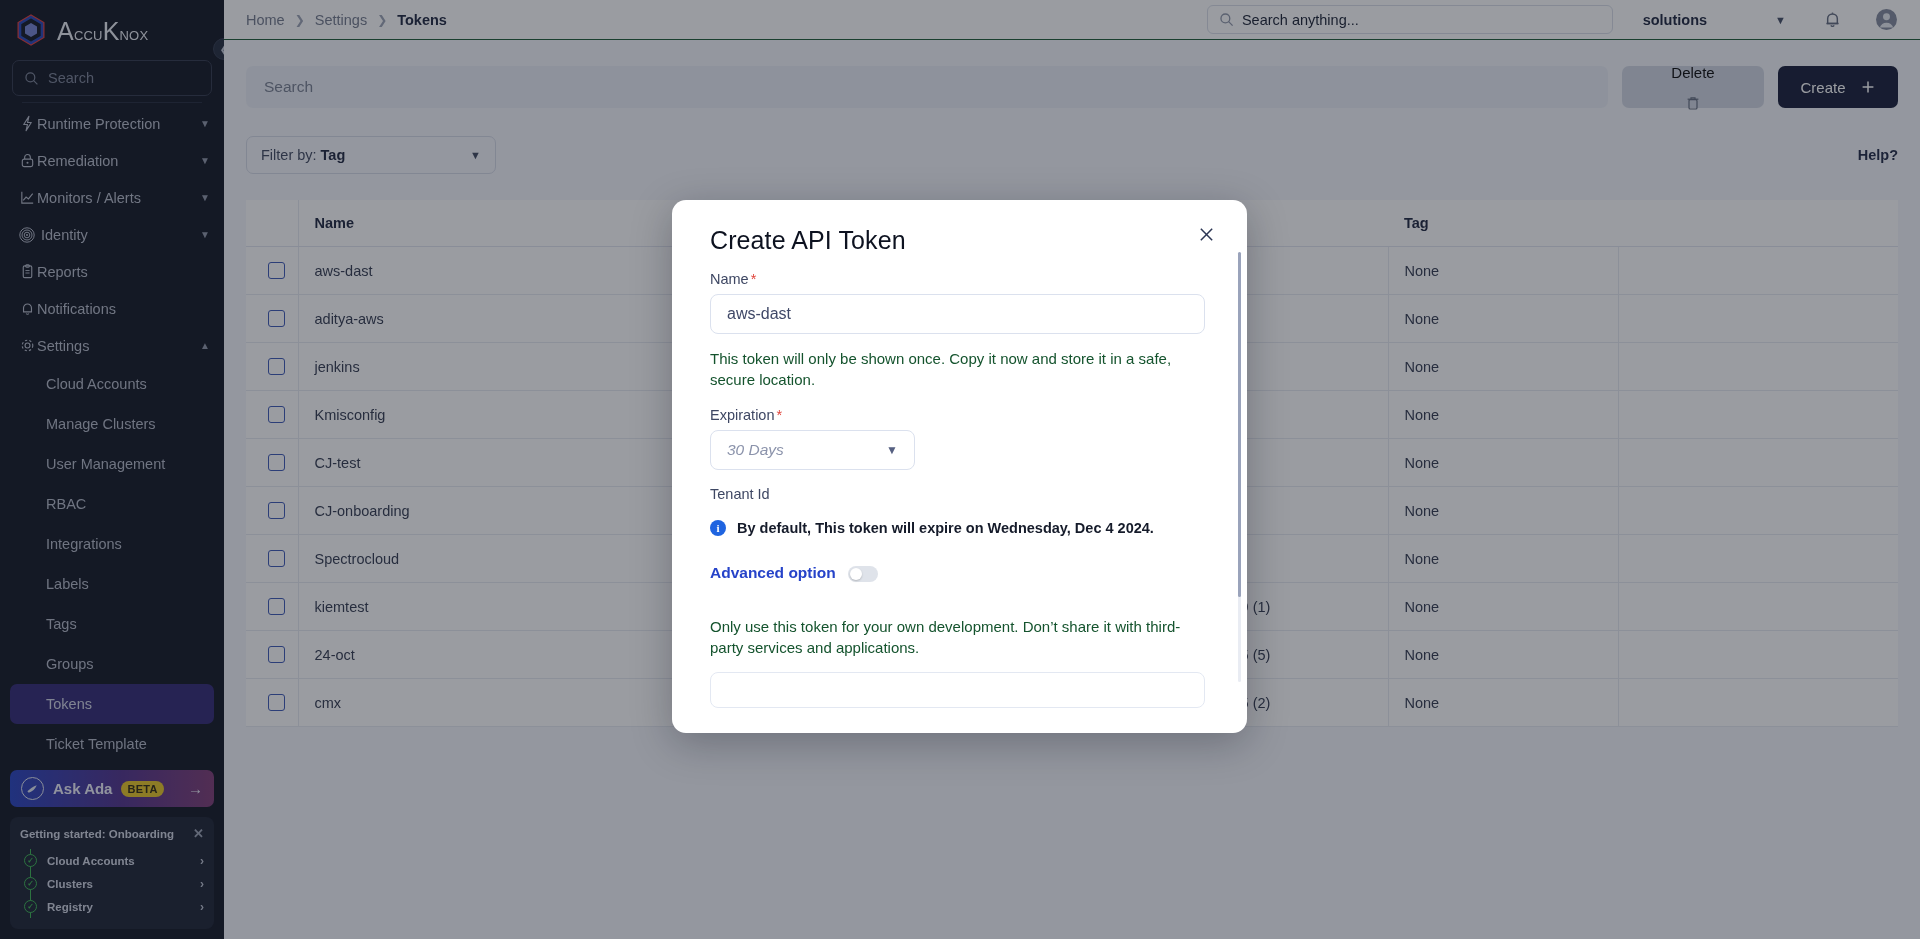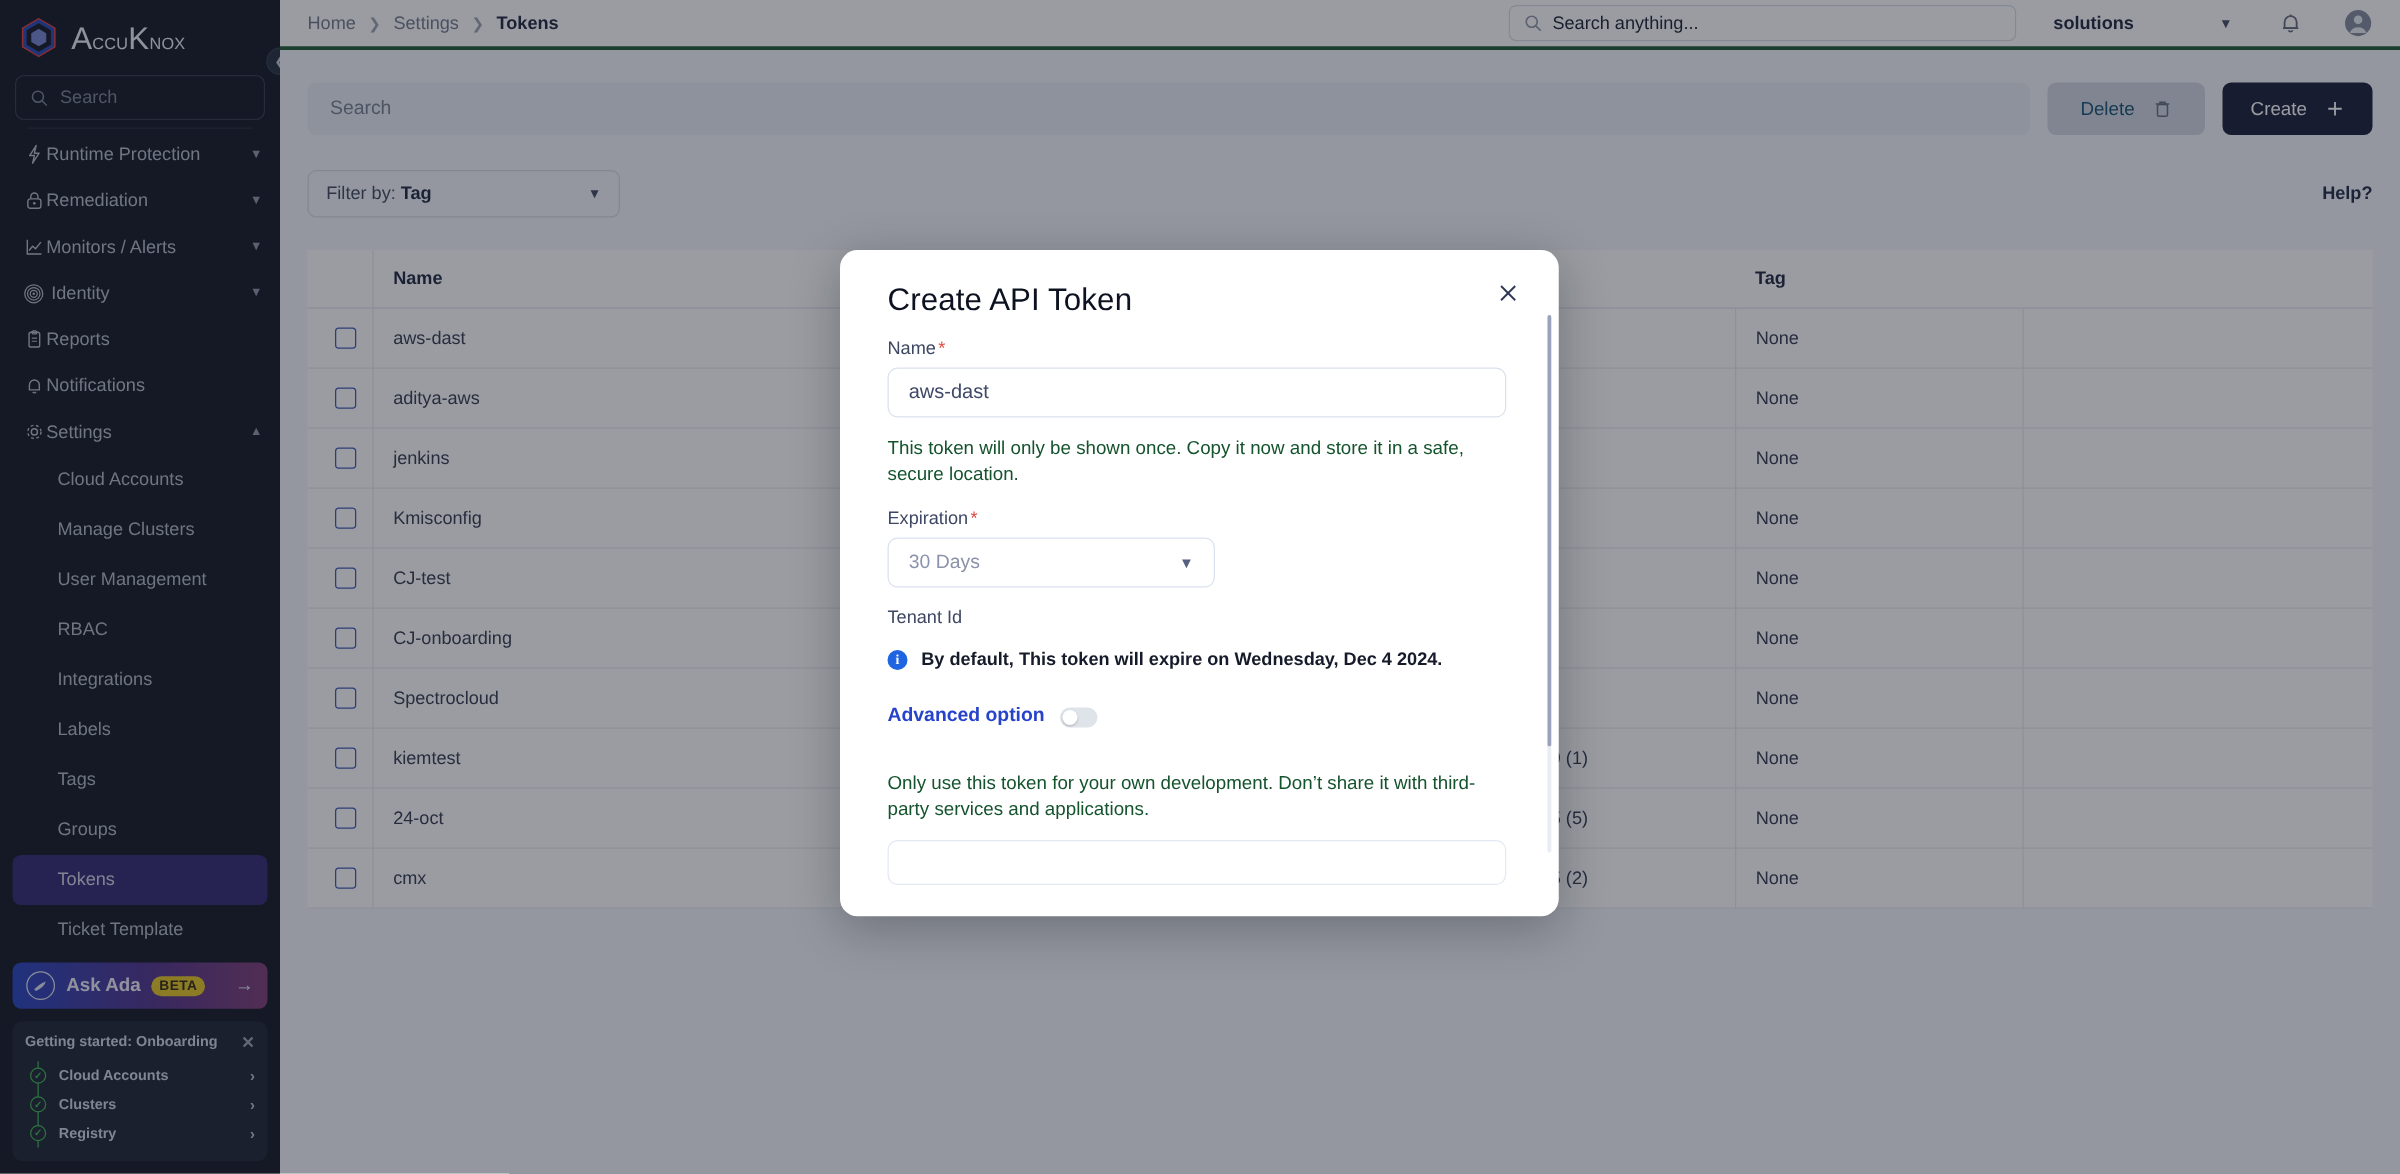--- a/index.html
+++ b/index.html
@@ -107,21 +107,21 @@
 
   
   .main {
     position: absolute; left: 224px; top: 0;
     width: 1696px; height: 939px;
     background: #f4f6fb;
   }
   .topbar {
     height: 40px; background: #ffffff;
     display: flex; align-items: center; padding: 0 22px 0 22px;
-    border-bottom: 3px solid #14532d;
+    border-bottom: 1px solid #14532d;
   }
   .crumb { font-size: 14.5px; color: #6d7588; display: flex; align-items: center; gap: 10px; }
   .crumb .sep { color: #98a0b2; font-size: 12px; }
   .crumb .cur { color: #141c36; font-weight: 700; }
 
   .top-search {
     margin-left: 760px; width: 480px; height: 29px;
     border: 1px solid #d8dde8; border-radius: 6px;
     display: flex; align-items: center; gap: 8px; padding: 0 11px;
   }
@@ -140,21 +140,21 @@
   .toolbar { display: flex; align-items: center; gap: 14px; }
   .search-big {
     flex: 1; height: 42px; background: #e9edf5; border-radius: 7px;
     display: flex; align-items: center; padding: 0 18px;
     color: #727a8d; font-size: 15.5px;
   }
   .btn {
     height: 42px; border-radius: 7px; display: flex; align-items: center;
     justify-content: center; gap: 14px; font-size: 15px; cursor: pointer;
   }
-  .btn-delete { width: 126px; background: #cfd5e2; color: #0c4a6e; }
+  .btn-delete { width: 142px; background: #cfd5e2; color: #000000; flex-direction: column; }
   .btn-create { width: 120px; background: #0d1430; color: #ffffff; }
 
   .filterrow { display: flex; align-items: center; margin-top: 28px; }
   .filter-sel {
     width: 250px; height: 38px; border: 1px solid #d3d9e6; border-radius: 7px;
     background: #f4f6fb;
     display: flex; align-items: center; padding: 0 14px;
     font-size: 14.5px; color: #39425a; cursor: pointer;
   }
   .filter-sel .strong { font-weight: 700; color: #141c36; margin-left: 4px; }
@@ -211,21 +211,21 @@
     font-size: 21px; color: #2c3654; cursor: pointer; line-height: 1;
   }
   .fld-label { font-size: 14.5px; color: #3e4763; margin-top: 16px; }
   .fld-label .req { color: #e0453c; margin-left: 2px; }
   .inp {
     margin-top: 7px; height: 40px; border: 1px solid #dbe1ee; border-radius: 8px;
     display: flex; align-items: center; padding: 0 16px;
     font-size: 16px; color: #3f4867;
   }
   .inp-name { width: 495px; }
-  .inp-exp { width: 262px; color: #8b93ab; font-size: 15.5px; }
+  .inp-exp { width: 205px; color: #8b93ab; font-size: 15.5px; font-style: italic; }
   .inp-exp .chev { margin-left: auto; color: #5a6libre; }
   .inp-exp .chev { color: #566081; font-size: 12px; }
   .inp-tenant { width: 247px; color: #0d1220; font-weight: 700; font-size: 15.5px; }
   .inp-tenant .copy { margin-left: auto; }
   .note {
     margin-top: 14px; font-size: 15px; color: #14532d; line-height: 1.42;
     width: 500px; font-weight: 500;
   }
   .note2 { margin-top: 34px; width: 498px; }
   .inforow {

